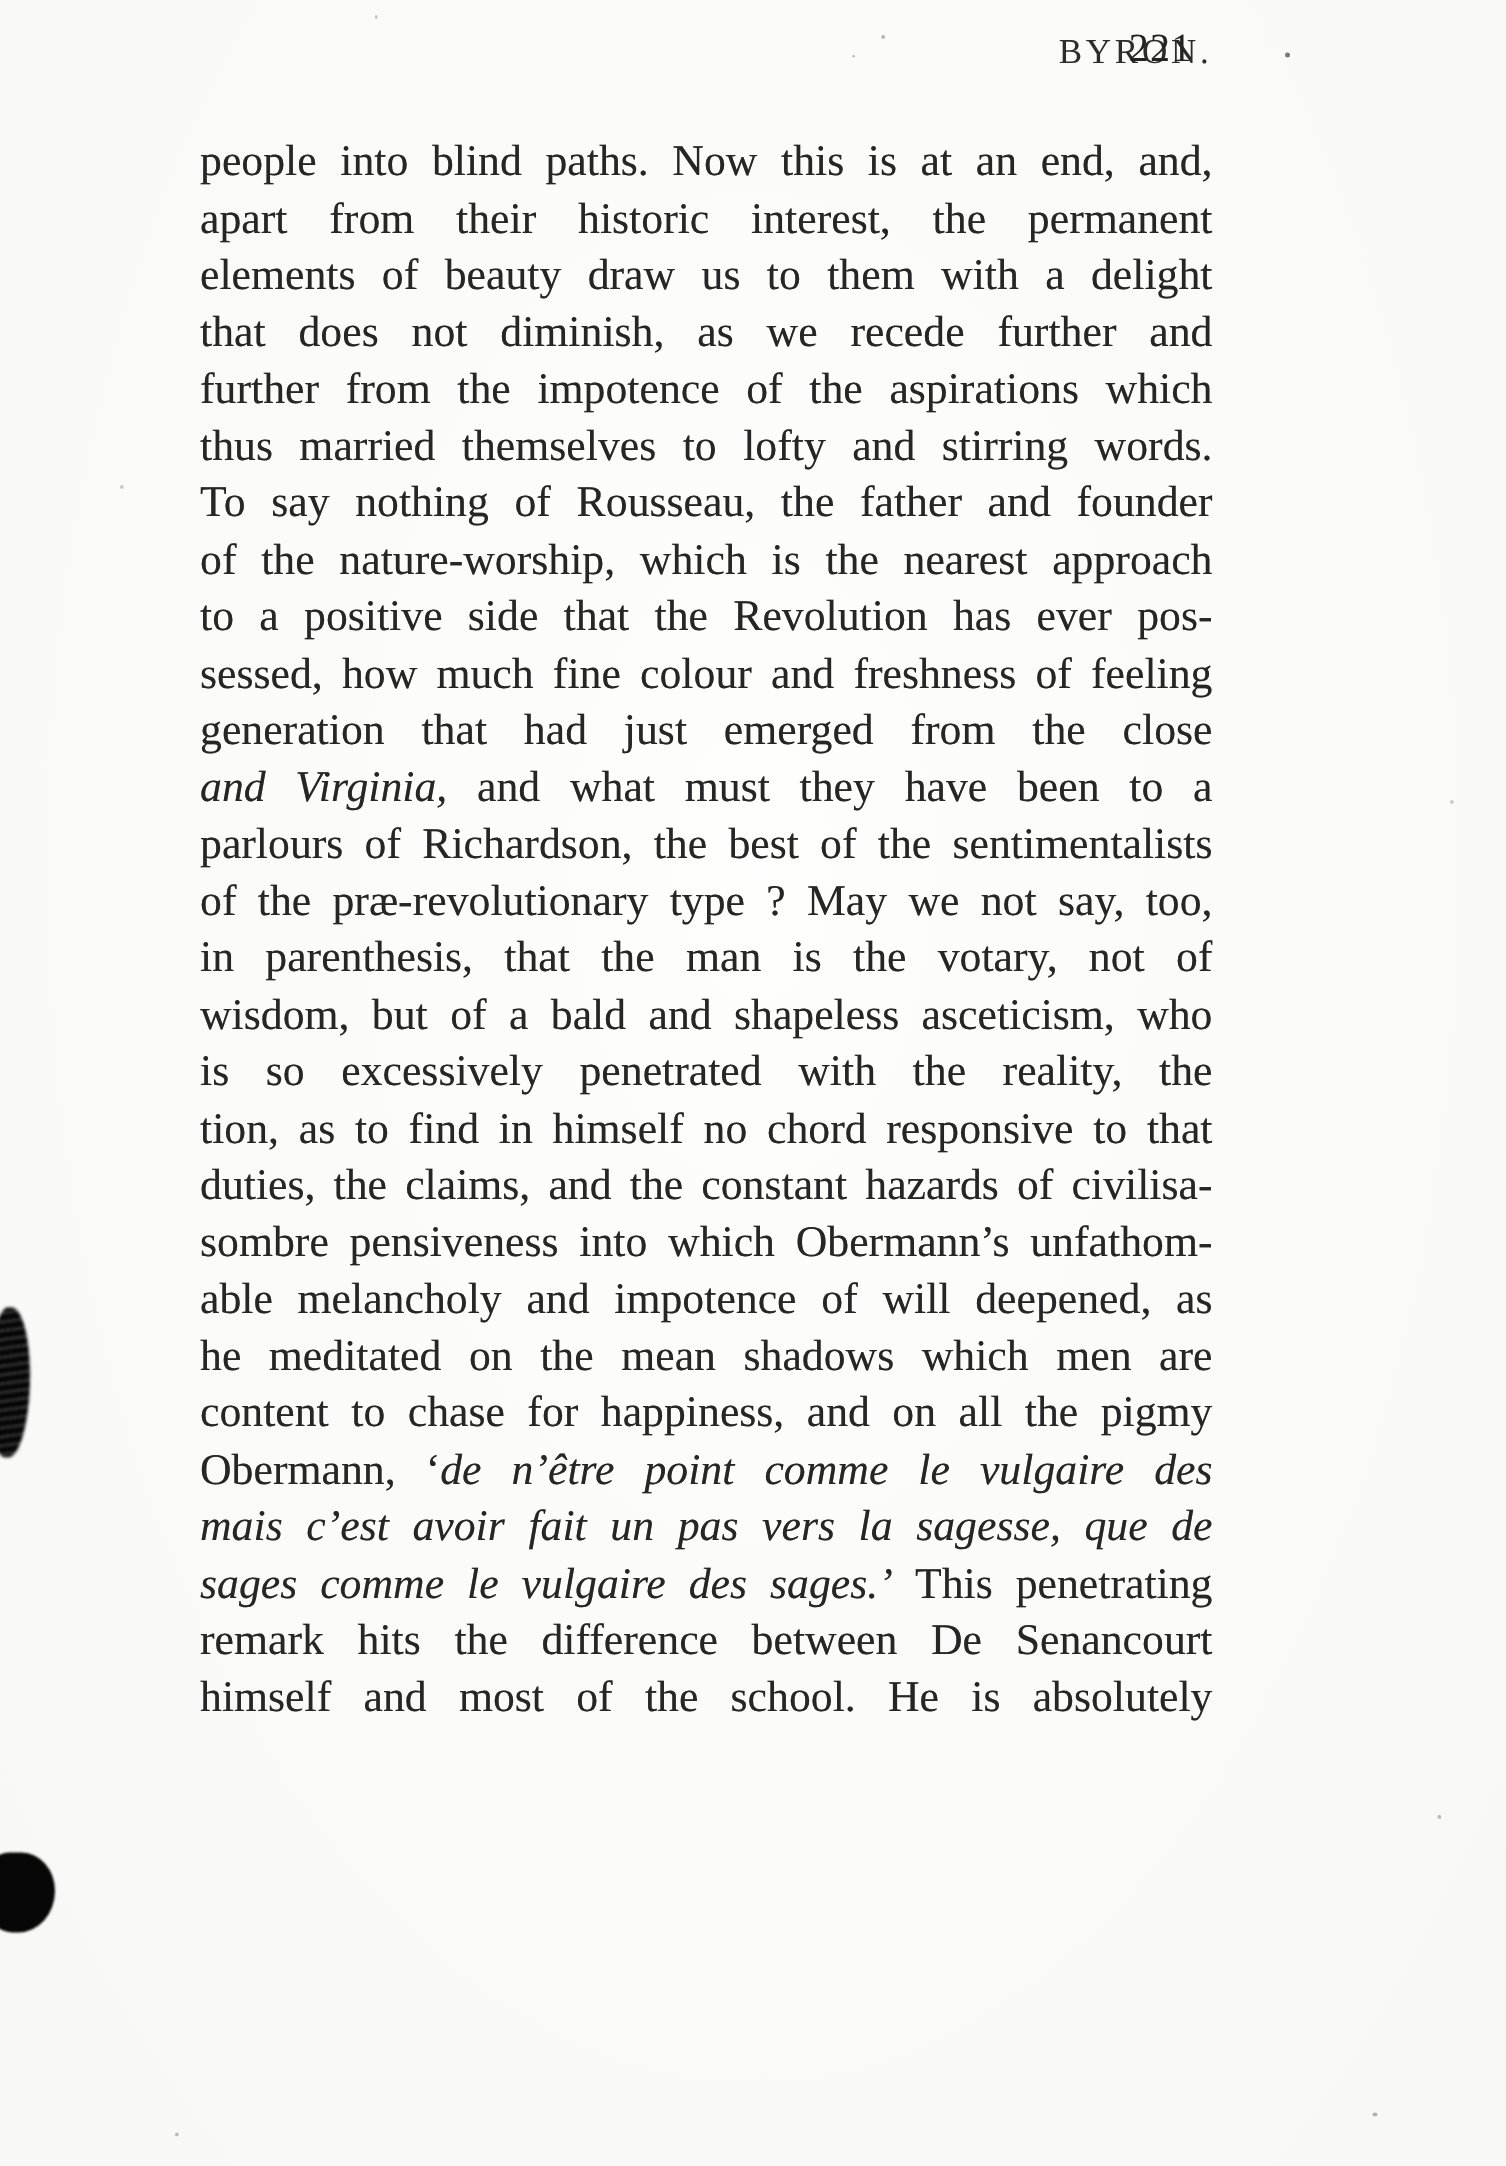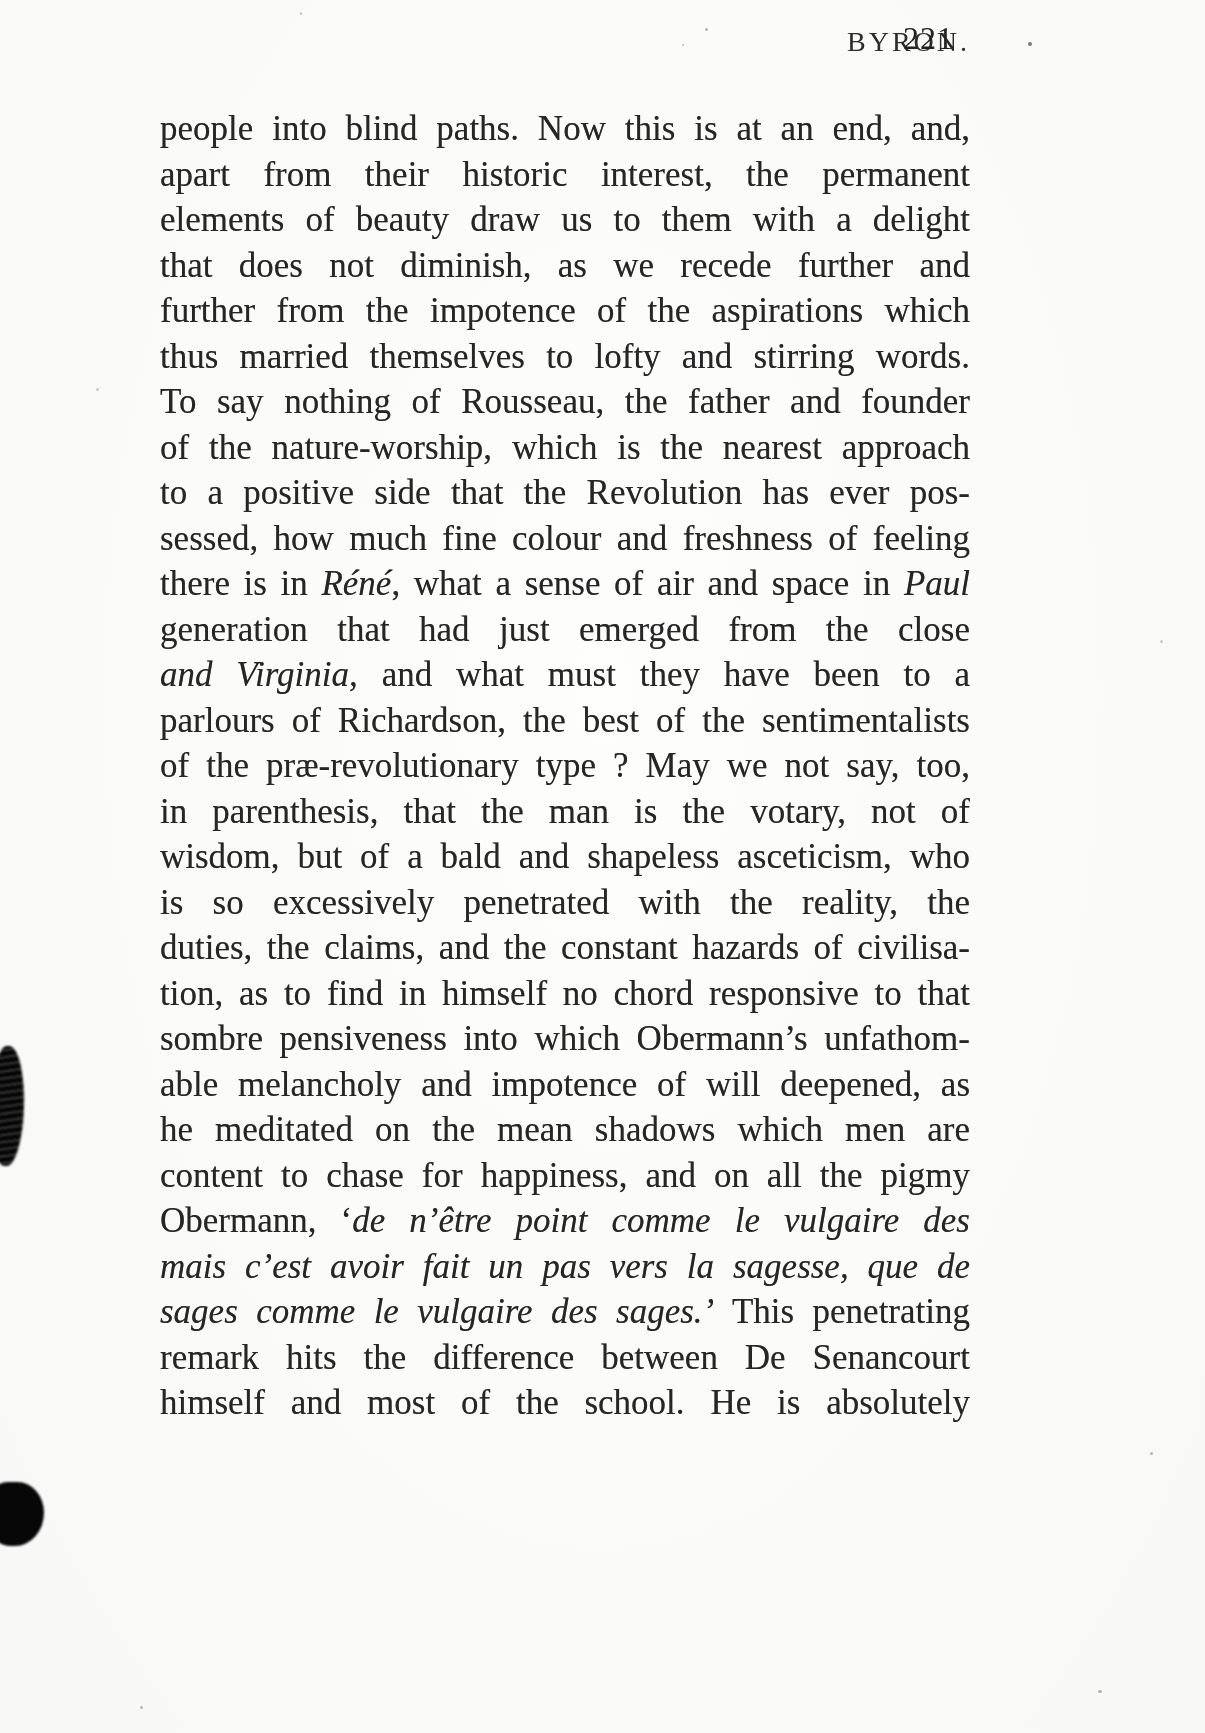--- a/index.html
+++ b/index.html
@@ -108,30 +108,29 @@
         <div class="line"><span>people into blind paths.  Now this is at an end, and,</span></div>
         <div class="line"><span>apart from their historic interest, the permanent</span></div>
         <div class="line"><span>elements of beauty draw us to them with a delight</span></div>
         <div class="line"><span>that does not diminish, as we recede further and</span></div>
         <div class="line"><span>further from the impotence of the aspirations which</span></div>
         <div class="line"><span>thus married themselves to lofty and stirring words.</span></div>
         <div class="line"><span>To say nothing of Rousseau, the father and founder</span></div>
         <div class="line"><span>of the nature-worship, which is the nearest approach</span></div>
         <div class="line"><span>to a positive side that the Revolution has ever pos-</span></div>
         <div class="line"><span>sessed, how much fine colour and freshness of feeling</span></div>
-        <div class="line"><span>there is in </span><span class="it">Réné</span><span>, what a sense of air and space in </span><span class="it">Paul</span></div>
         <div class="line"><span>generation that had just emerged from the close</span></div>
         <div class="line"><span class="it">and Virginia,</span><span> and what must they have been to a</span></div>
         <div class="line"><span>parlours of Richardson, the best of the sentimentalists</span></div>
         <div class="line"><span>of the præ-revolutionary type ?  May we not say, too,</span></div>
         <div class="line"><span>in parenthesis, that the man is the votary, not of</span></div>
         <div class="line"><span>wisdom, but of a bald and shapeless asceticism, who</span></div>
         <div class="line"><span>is so excessively penetrated with the reality, the</span></div>
+        <div class="line"><span>tion, as to find in himself no chord responsive to that</span></div>
         <div class="line"><span>duties, the claims, and the constant hazards of civilisa-</span></div>
-        <div class="line"><span>tion, as to find in himself no chord responsive to that</span></div>
         <div class="line"><span>sombre pensiveness into which Obermann’s unfathom-</span></div>
         <div class="line"><span>able melancholy and impotence of will deepened, as</span></div>
         <div class="line"><span>he meditated on the mean shadows which men are</span></div>
         <div class="line"><span>content to chase for happiness, and on all the pigmy</span></div>
         <div class="line"><span>Obermann, ‘</span><span class="it">de n’être point comme le vulgaire des hommes ;</span></div>
         <div class="line"><span class="it">mais c’est avoir fait un pas vers la sagesse, que de n’être</span></div>
         <div class="line"><span class="it">sages comme le vulgaire des sages.’</span><span>  This penetrating</span></div>
         <div class="line"><span>remark hits the difference between De Senancourt</span></div>
         <div class="line"><span>himself and most of the school.  He is absolutely</span></div>
       </div>

